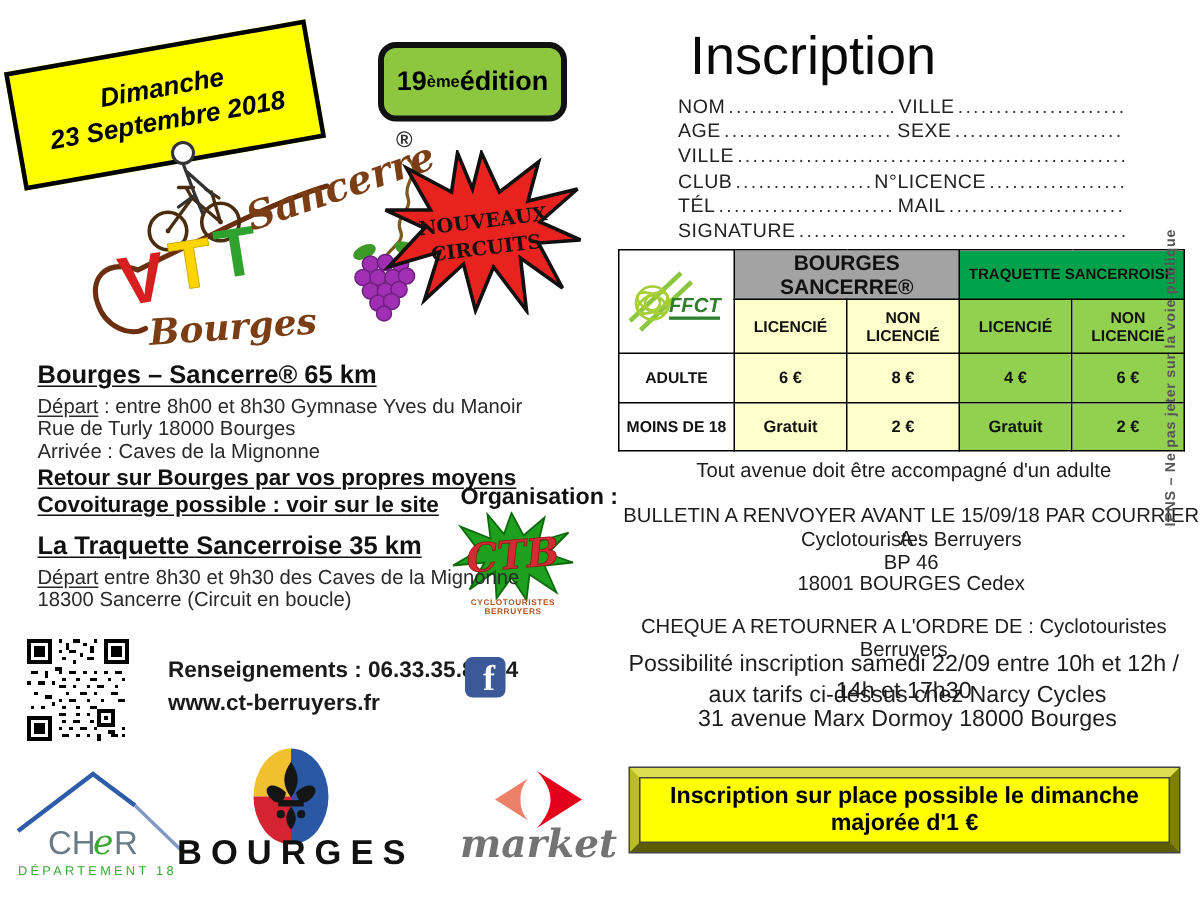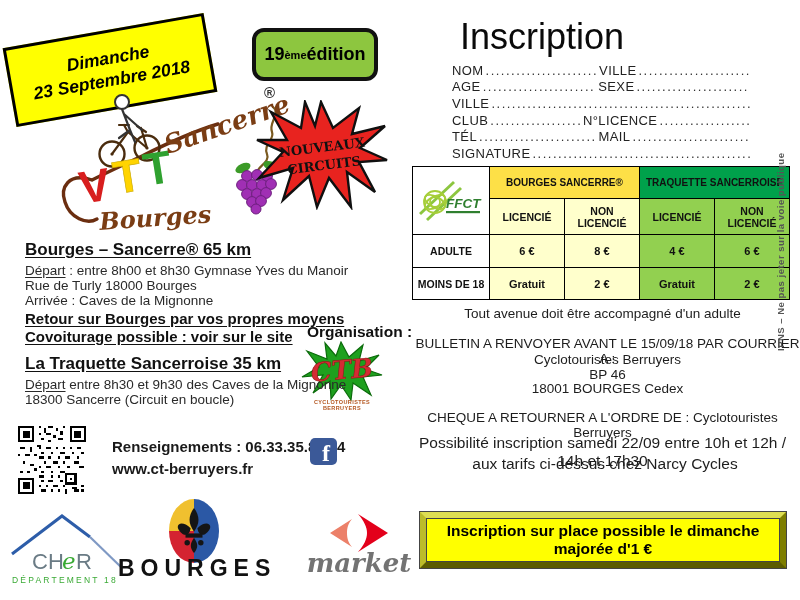--- a/index.html
+++ b/index.html
@@ -44,21 +44,21 @@
   .reg-title{left:460px;top:16px;width:300px;font-size:36px;color:#0a0a0a;}
   .reg-form{left:452px;top:62px;width:300px;font-size:13px;color:#222;}
   .form-row{display:flex;align-items:center;height:16.6px;overflow:hidden;white-space:nowrap;}
   .form-label{flex:none;letter-spacing:.4px;}
   .dots{flex:1 1 0;overflow:hidden;letter-spacing:1.5px;color:#333;margin:0 2px;}
 
   table.price{position:absolute;left:412px;top:166px;border-collapse:collapse;table-layout:fixed;}
   table.price td{border:1.6px solid #000;text-align:center;vertical-align:middle;padding:0;
     font-weight:bold;color:#111;overflow:hidden;}
   td.logo-cell{border:none;}
-  .g-yellow{background:#fde047;font-size:10px;}
+  .g-yellow{background:#a3a3a3;font-size:14px;}
   .g-green{background:#00A14B;font-size:10px;}
   .c-py{background:#FFFFCC;}
   .c-lg{background:#92D050;}
   .sub-h{font-size:10.5px;}
   .row-lbl{font-size:10.5px;background:#fff;}
   .val{font-size:11px;}
 
   .rtext{position:absolute;text-align:center;color:#1d1d1d;}
   .minor-note{left:430px;top:306px;width:345px;font-size:13.5px;}
   .bul1{left:415px;top:336px;width:385px;font-size:13.5px;}
@@ -313,20 +313,21 @@
     </table>
 
   <div class="rtext minor-note">Tout avenue doit être accompagné d'un adulte</div>
   <div class="rtext bul1">BULLETIN A RENVOYER AVANT LE 15/09/18 PAR COURRIER  A :</div>
   <div class="rtext bul2">Cyclotouristes Berruyers</div>
   <div class="rtext bul3">BP 46</div>
   <div class="rtext bul4">18001 BOURGES Cedex</div>
   <div class="rtext cheque">CHEQUE A RETOURNER  A L'ORDRE  DE  : Cyclotouristes Berruyers</div>
   <div class="rtext sat1">Possibilité inscription samedi 22/09  entre 10h et 12h / 14h et 17h30</div>
   <div class="rtext sat2">aux tarifs ci-dessus chez Narcy Cycles</div>
+  <div class="rtext sat3">31 avenue Marx Dormoy 18000 Bourges</div>
 
   <div class="abs sunday-box">
     <span>Inscription  sur place possible le dimanche majorée d'1 €</span>
   </div>
 
   <div class="abs side-note">IPNS – Ne pas jeter sur la voie publique</div>
 
 </div>
 
 </body></html>

